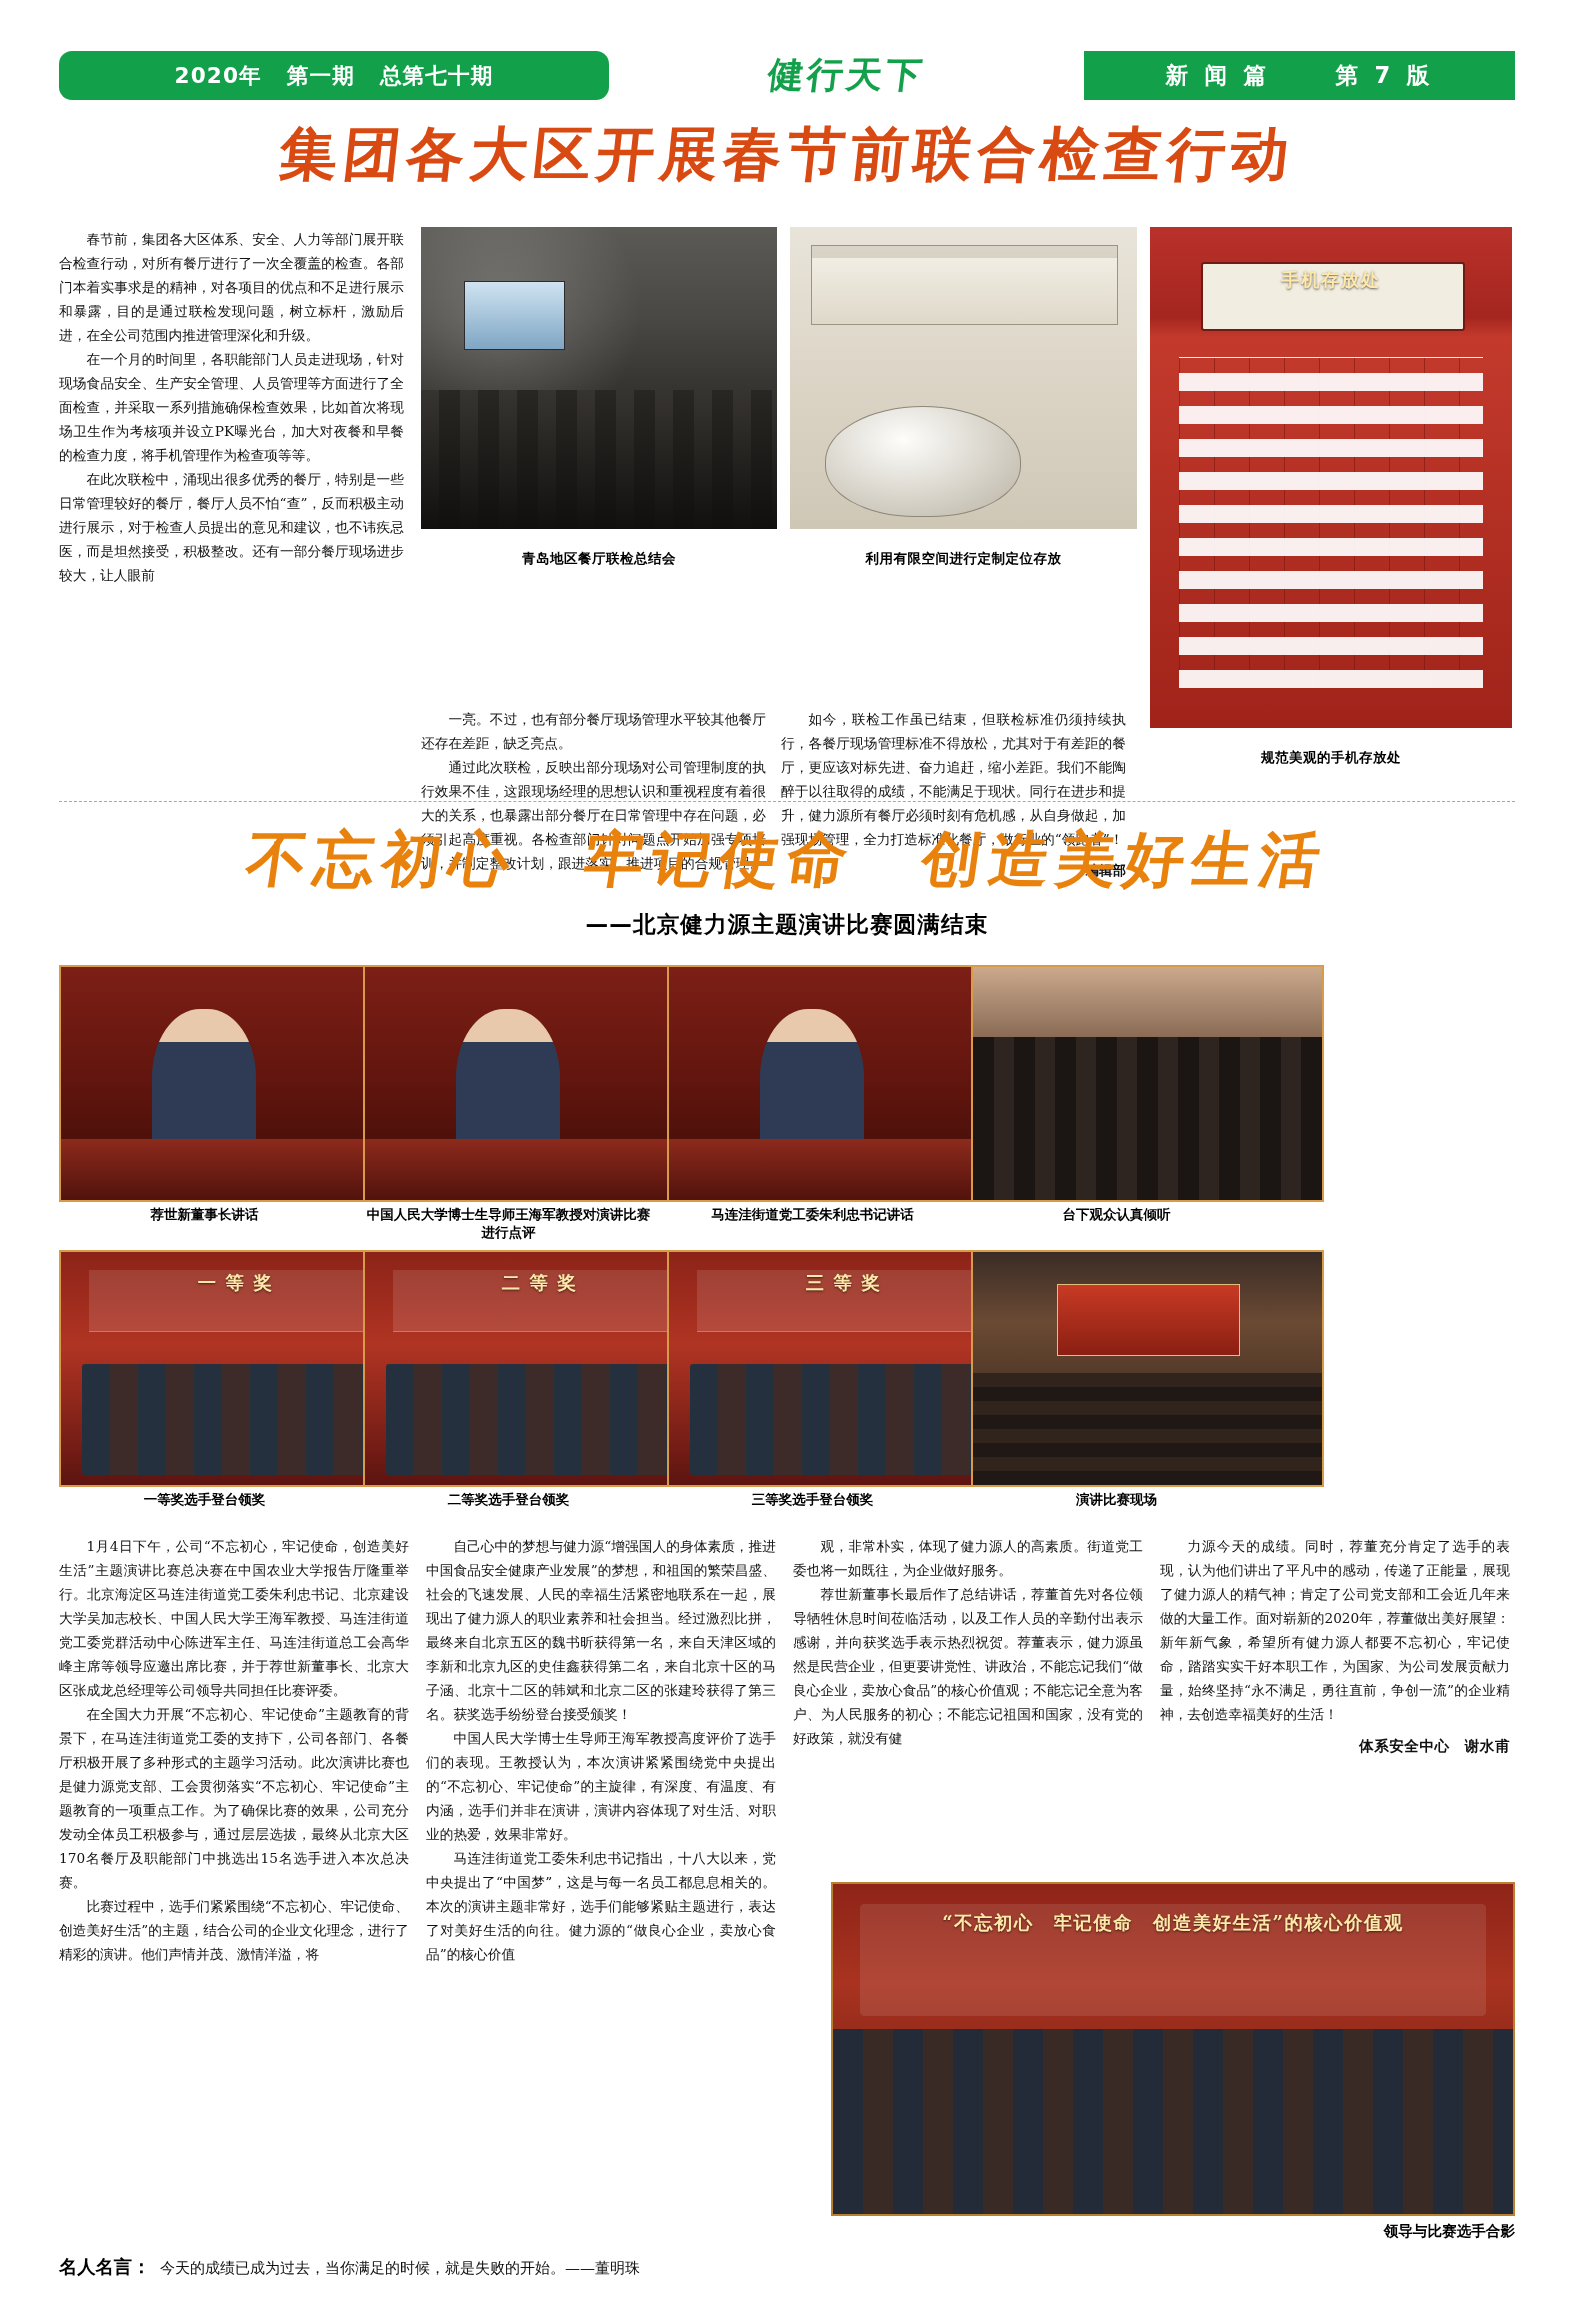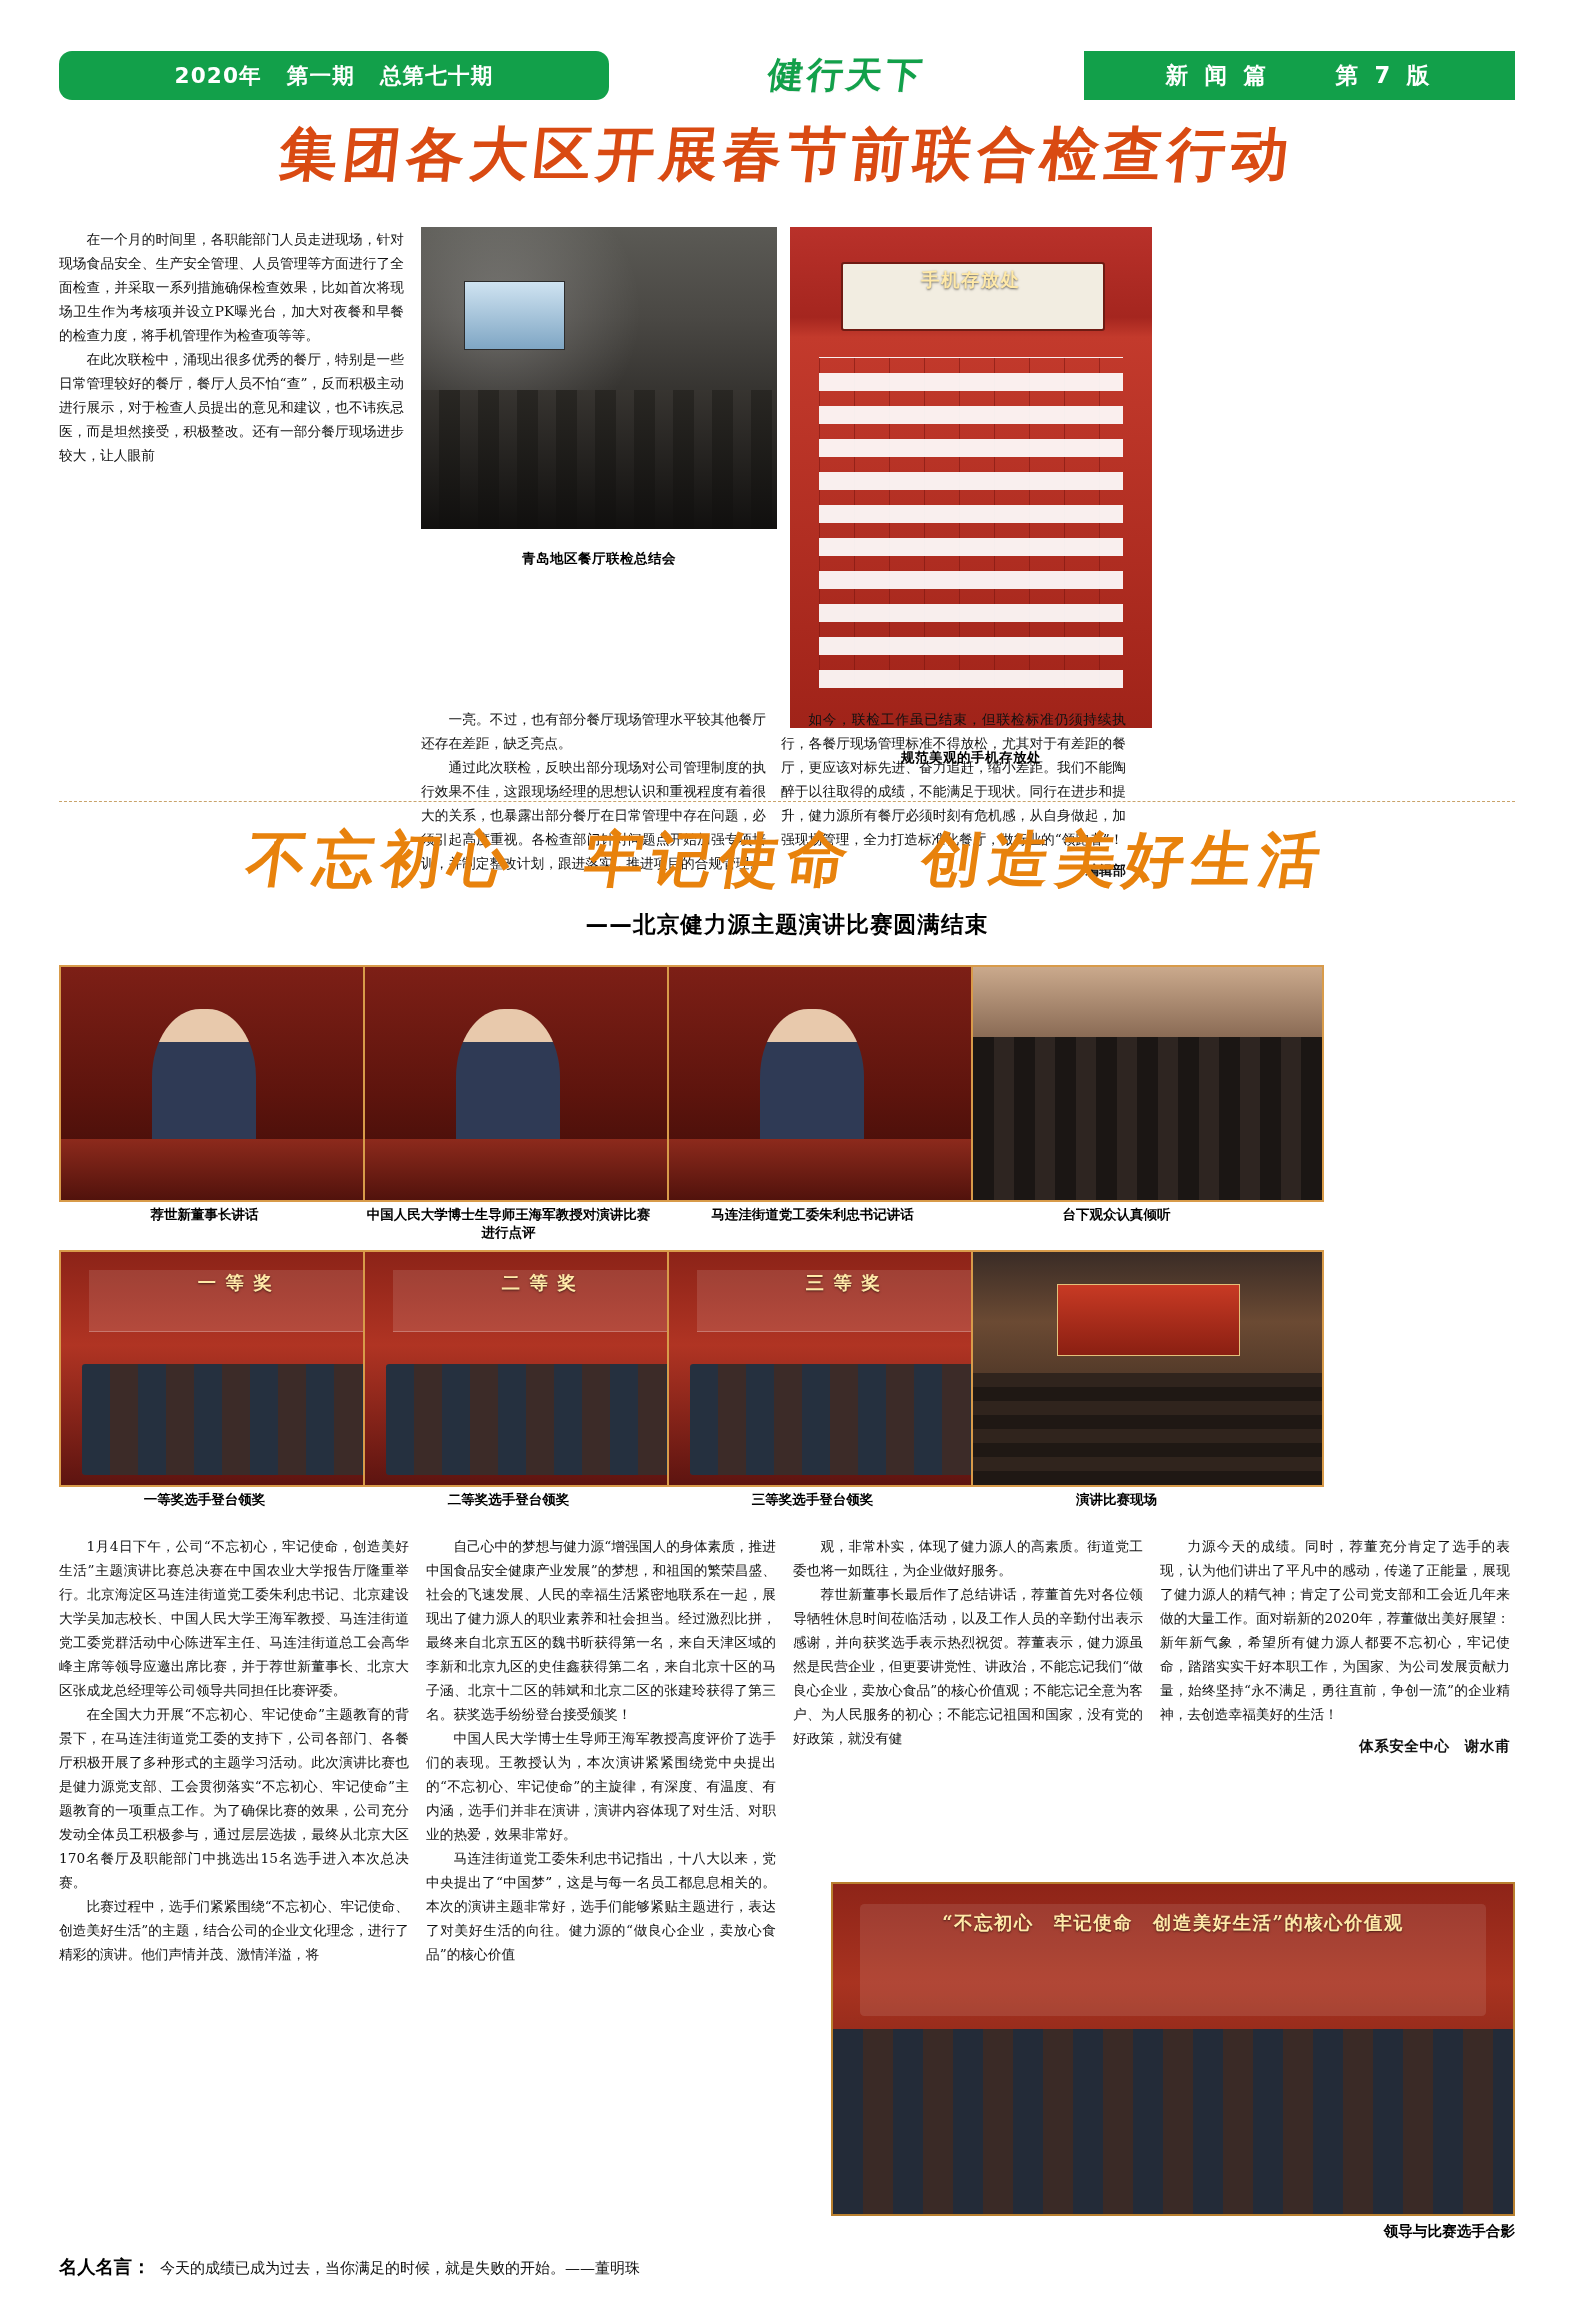--- a/index.html
+++ b/index.html
@@ -386,31 +386,36 @@
       <span>新 闻 篇</span>
       <span>第 7 版</span>
     </div>
   </div>
 
   <div class="headline1">集团各大区开展春节前联合检查行动</div>
 
   <div class="sec1">
 
     <div class="s1-col1 bodytext">
+      <p>春节前，集团各大区体系、安全、人力等部门展开联合检查行动，对所有餐厅进行了一次全覆盖的检查。各部门本着实事求是的精神，对各项目的优点和不足进行展示和暴露，目的是通过联检发现问题，树立标杆，激励后进，在全公司范围内推进管理深化和升级。</p>
       <p>在一个月的时间里，各职能部门人员走进现场，针对现场食品安全、生产安全管理、人员管理等方面进行了全面检查，并采取一系列措施确保检查效果，比如首次将现场卫生作为考核项并设立PK曝光台，加大对夜餐和早餐的检查力度，将手机管理作为检查项等等。</p>
       <p>在此次联检中，涌现出很多优秀的餐厅，特别是一些日常管理较好的餐厅，餐厅人员不怕“查”，反而积极主动进行展示，对于检查人员提出的意见和建议，也不讳疾忌医，而是坦然接受，积极整改。还有一部分餐厅现场进步较大，让人眼前</p>
     </div>
 
     <div class="s1-photos">
       <div class="photo-row">
         <div>
           <div class="photo ph-meeting" style="width:356px;height:302px;"></div>
           <div class="pcap">青岛地区餐厅联检总结会</div>
         </div>
         <div>
+          <div class="photo ph-kitchen" style="width:347px;height:302px;"></div>
+          <div class="pcap">利用有限空间进行定制定位存放</div>
+        </div>
+        <div>
           <div class="photo ph-phonebox" style="width:362px;height:501px;">
             <div class="ph-overlay-text">手机存放处</div>
           </div>
           <div class="pcap">规范美观的手机存放处</div>
         </div>
       </div>
     </div>
 
     <div class="s1-lower">
       <div class="col bodytext">

